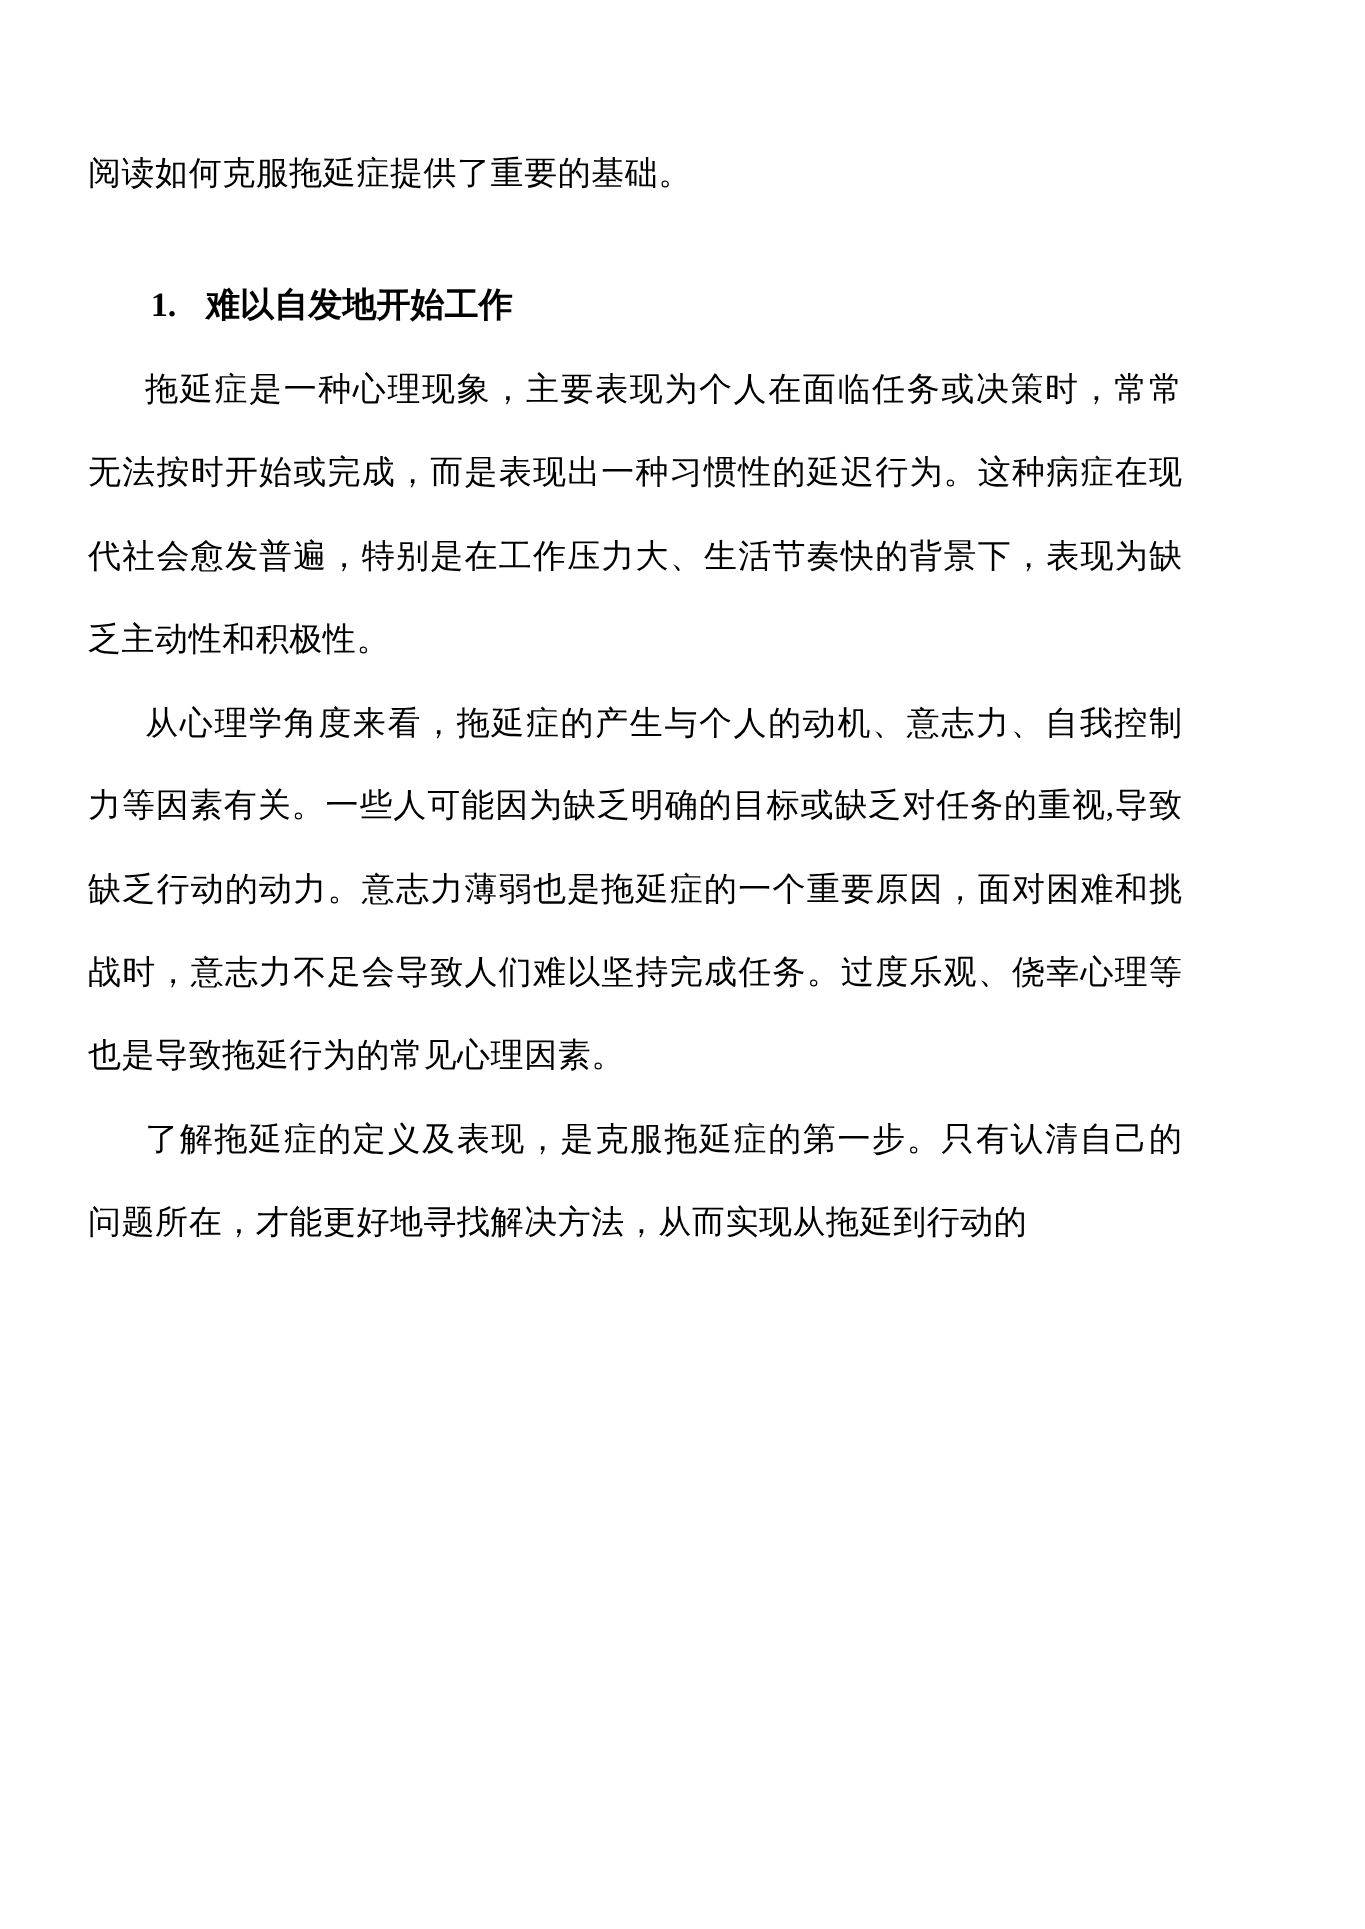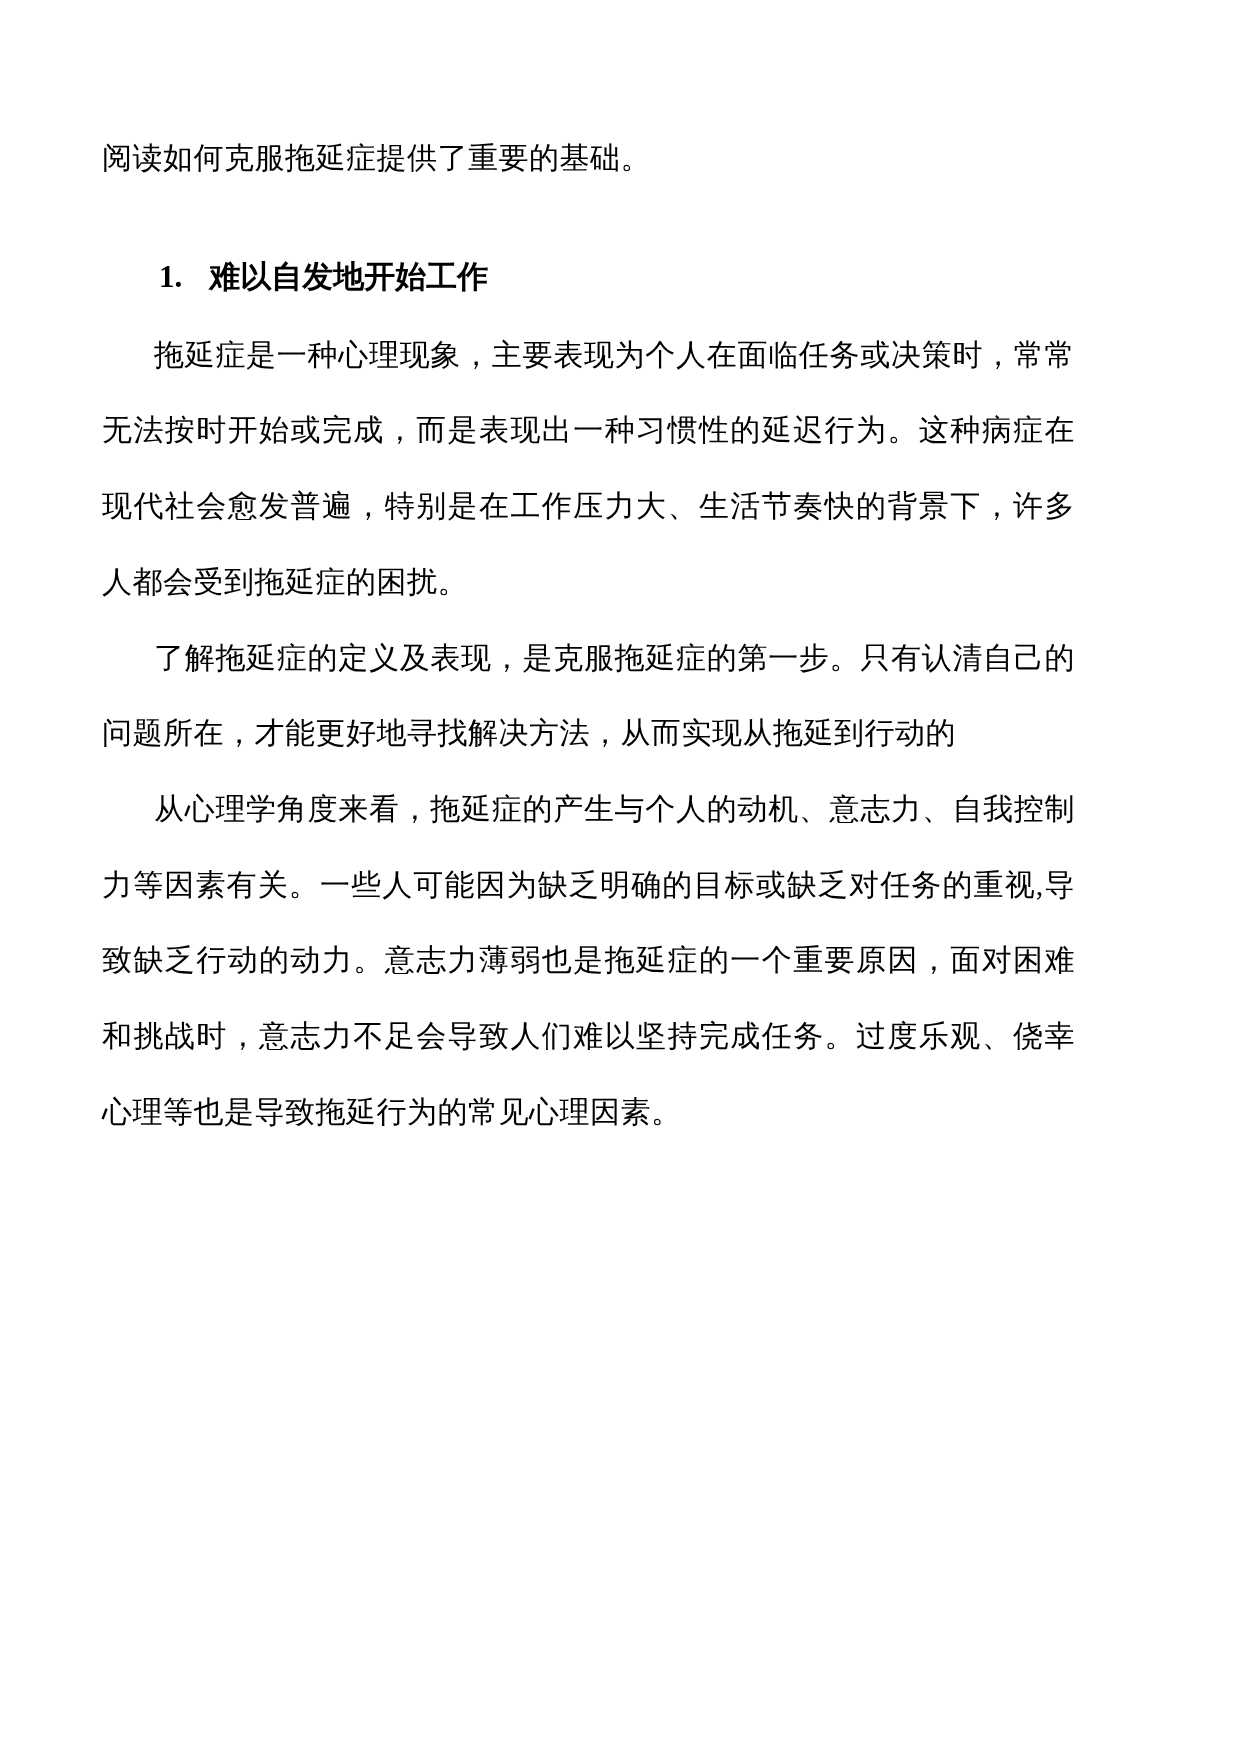--- a/index.html
+++ b/index.html
@@ -6,21 +6,21 @@
     margin: 0;
     padding: 0;
     background: #ffffff;
   }
   .page {
     position: relative;
     width: 1241px;
     height: 1754px;
     background: #ffffff;
     box-sizing: border-box;
-    padding: 120px 166px 0 102px;
+    padding: 120px 166px 0 80px;
     overflow: hidden;
     color: #000000;
   }
   .body-text {
     margin: 0;
     font-family: "Liberation Serif", "DejaVu Serif", serif;
     font-size: 30px;
     line-height: 75.7px;
     color: #000000;
     text-align: justify;
@@ -49,20 +49,20 @@
 <body>
 
 <div class="page">
 
   <p class="body-text">阅读如何克服拖延症提供了重要的基础。</p>
 
   <h2 class="section-heading">
     <span class="heading-number">1.</span><span class="heading-title">难以自发地开始工作</span>
   </h2>
 
-  <p class="body-text indent">拖延症是一种心理现象，主要表现为个人在面临任务或决策时，常常无法按时开始或完成，而是表现出一种习惯性的延迟行为。这种病症在现代社会愈发普遍，特别是在工作压力大、生活节奏快的背景下，许多人都会受到拖延症的困扰。</p>
+  <p class="body-text indent">拖延症是一种心理现象，主要表现为个人在面临任务或决策时，常常无法按时开始或完成，而是表现出一种习惯性的延迟行为。这种病症在现代社会愈发普遍，特别是在工作压力大、生活节奏快的背景下，表现为缺乏主动性和积极性。</p>
 
 
+  <p class="body-text indent">从心理学角度来看，拖延症的产生与个人的动机、意志力、自我控制力等因素有关。一些人可能因为缺乏明确的目标或缺乏对任务的重视,导致缺乏行动的动力。意志力薄弱也是拖延症的一个重要原因，面对困难和挑战时，意志力不足会导致人们难以坚持完成任务。过度乐观、侥幸心理等也是导致拖延行为的常见心理因素。</p>
+
   <p class="body-text indent">了解拖延症的定义及表现，是克服拖延症的第一步。只有认清自己的问题所在，才能更好地寻找解决方法，从而实现从拖延到行动的</p>
-
-  <p class="body-text indent">从心理学角度来看，拖延症的产生与个人的动机、意志力、自我控制力等因素有关。一些人可能因为缺乏明确的目标或缺乏对任务的重视,导致缺乏行动的动力。意志力薄弱也是拖延症的一个重要原因，面对困难和挑战时，意志力不足会导致人们难以坚持完成任务。过度乐观、侥幸心理等也是导致拖延行为的常见心理因素。</p>
 
 </div>
 
 </body></html>

